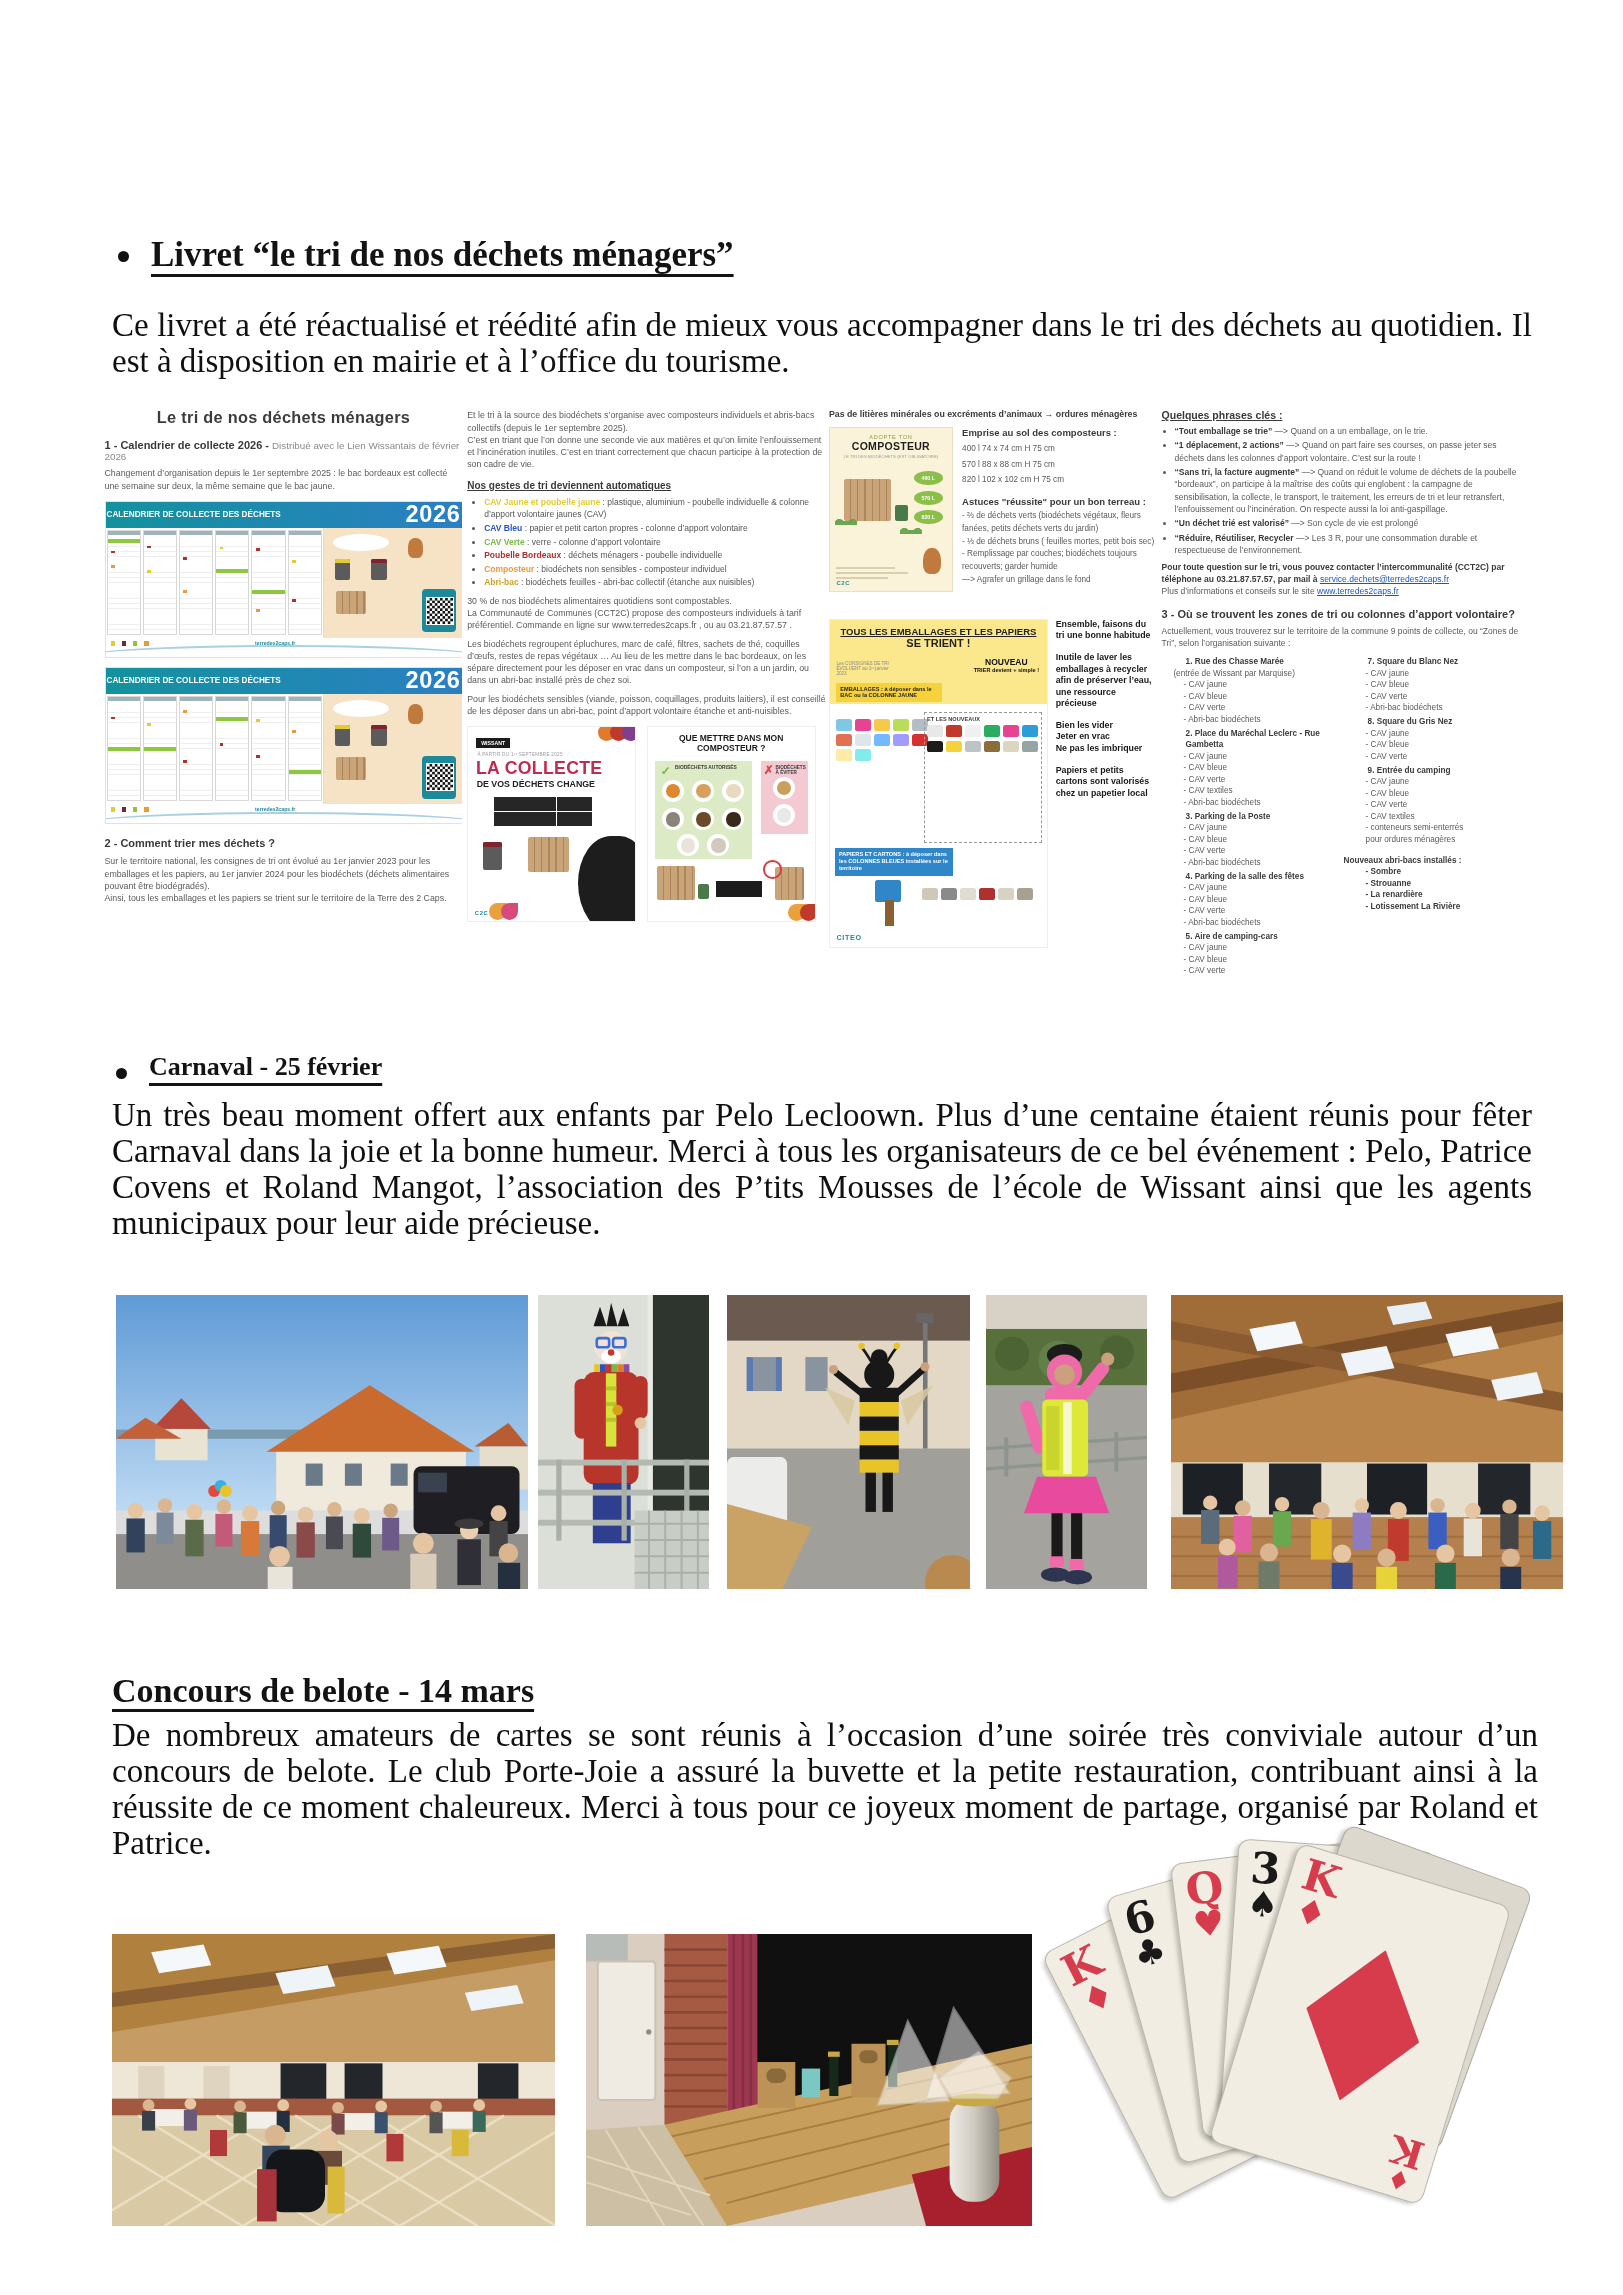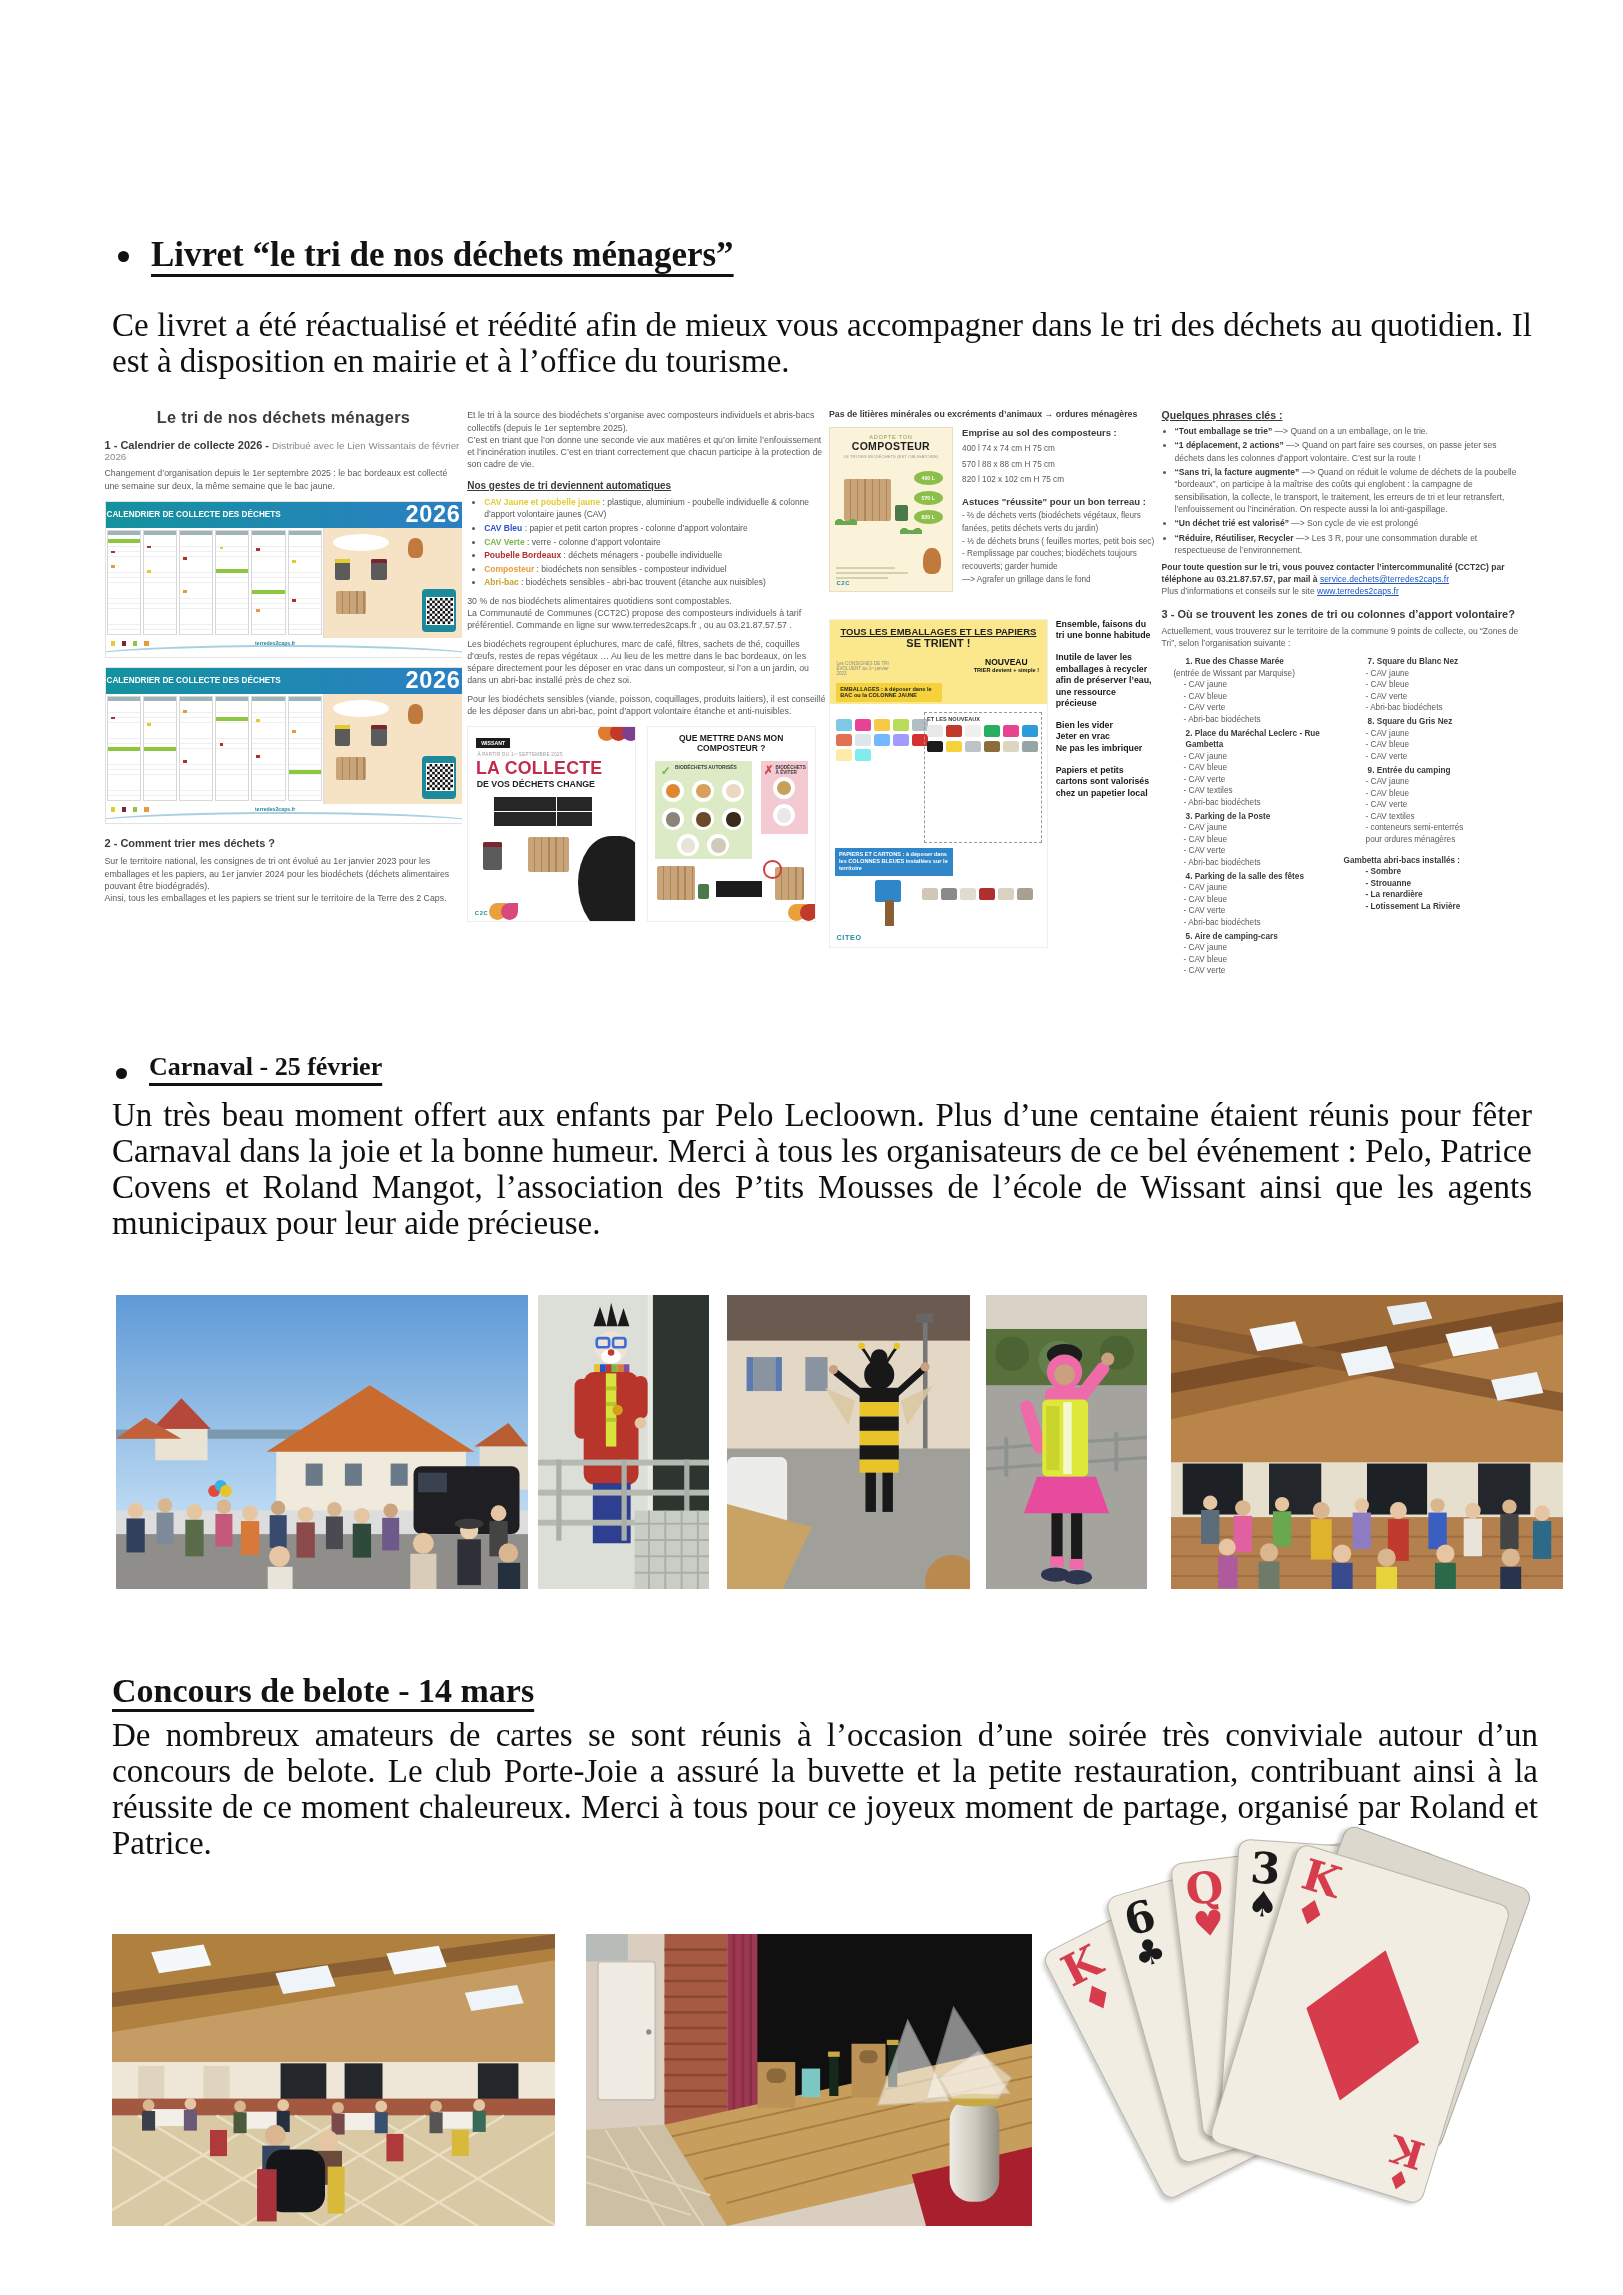--- a/index.html
+++ b/index.html
@@ -298,21 +298,21 @@
     <div class="bk-para pre" style="margin-top:0;">Et le tri à la source des biodéchets s’organise avec composteurs individuels et abris-bacs collectifs (depuis le 1er septembre 2025).
 C’est en triant que l’on donne une seconde vie aux matières et qu’on limite l’enfouissement et l’incinération inutiles. C’est en triant correctement que chacun participe à la protection de son cadre de vie.</div>
     <div class="bk-hu" style="margin-top:9.2px;">Nos gestes de tri deviennent automatiques</div>
     <ul class="bk-bullets">
 
     <li><span class="lb" style="color: rgb(227, 204, 46);">CAV Jaune et poubelle jaune</span><span> : plastique, aluminium - poubelle individuelle &amp; colonne d’apport volontaire jaunes (CAV)</span></li>
         <li><span class="lb" style="color: rgb(42, 82, 201);">CAV Bleu</span><span> : papier et petit carton propres - colonne d’apport volontaire</span></li>
         <li><span class="lb" style="color: rgb(122, 182, 72);">CAV Verte</span><span> : verre - colonne d’apport volontaire</span></li>
         <li><span class="lb" style="color: rgb(176, 48, 48);">Poubelle Bordeaux</span><span> : déchets ménagers - poubelle individuelle</span></li>
         <li><span class="lb" style="color: rgb(232, 155, 60);">Composteur</span><span> : biodéchets non sensibles - composteur individuel</span></li>
-        <li><span class="lb" style="color: rgb(201, 162, 39);">Abri-bac</span><span> : biodéchets sensibles - abri-bac trouvent (étanche aux nuisibles)</span></li>
+        <li><span class="lb" style="color: rgb(201, 162, 39);">Abri-bac</span><span> : biodéchets feuilles - abri-bac collectif (étanche aux nuisibles)</span></li>
       </ul>
     <div class="bk-para pre">30 % de nos biodéchets alimentaires quotidiens sont compostables.
 La Communauté de Communes (CCT2C) propose des composteurs individuels à tarif préférentiel. Commande en ligne sur www.terredes2caps.fr , ou au 03.21.87.57.57 .</div>
     <div class="bk-para">Les biodéchets regroupent épluchures, marc de café, filtres, sachets de thé, coquilles d’œufs, restes de repas végétaux … Au lieu de les mettre dans le bac bordeaux, on les sépare directement pour les déposer en vrac dans un composteur, si l’on a un jardin, ou dans un abri-bac installé près de chez soi.</div>
     <div class="bk-para">Pour les biodéchets sensibles (viande, poisson, coquillages, produits laitiers), il est conseillé de les déposer dans un abri-bac, point d’apport volontaire étanche et anti-nuisibles.</div>
 
     <div class="posters">
 
       <div class="poster">
         <span class="leafs" style="right:-3.9px;top:-3.9px;">
@@ -581,21 +581,21 @@
             <div class="loc">
               <div class="loc-name"><span>9.</span>  <span>Entrée du camping</span></div>
               <div class="loc-subs">-   CAV jaune
 -   CAV bleue
 -   CAV verte
 -   CAV textiles
 -   conteneurs semi-enterrés
       pour ordures ménagères</div>
             </div>
           </div>
-        <div class="newb-h">Gambetta abri-bacs installés :</div>
+        <div class="newb-h">Nouveaux abri-bacs installés :</div>
         <div class="newb">-   Sombre
 -   Strouanne
 -   La renardière
 -   Lotissement La Rivière</div>
       </div>
     </div>
   </div>
 
 
   <div class="abs bullet-head" style="left:116px;top:1052px;font-size:26px;">

